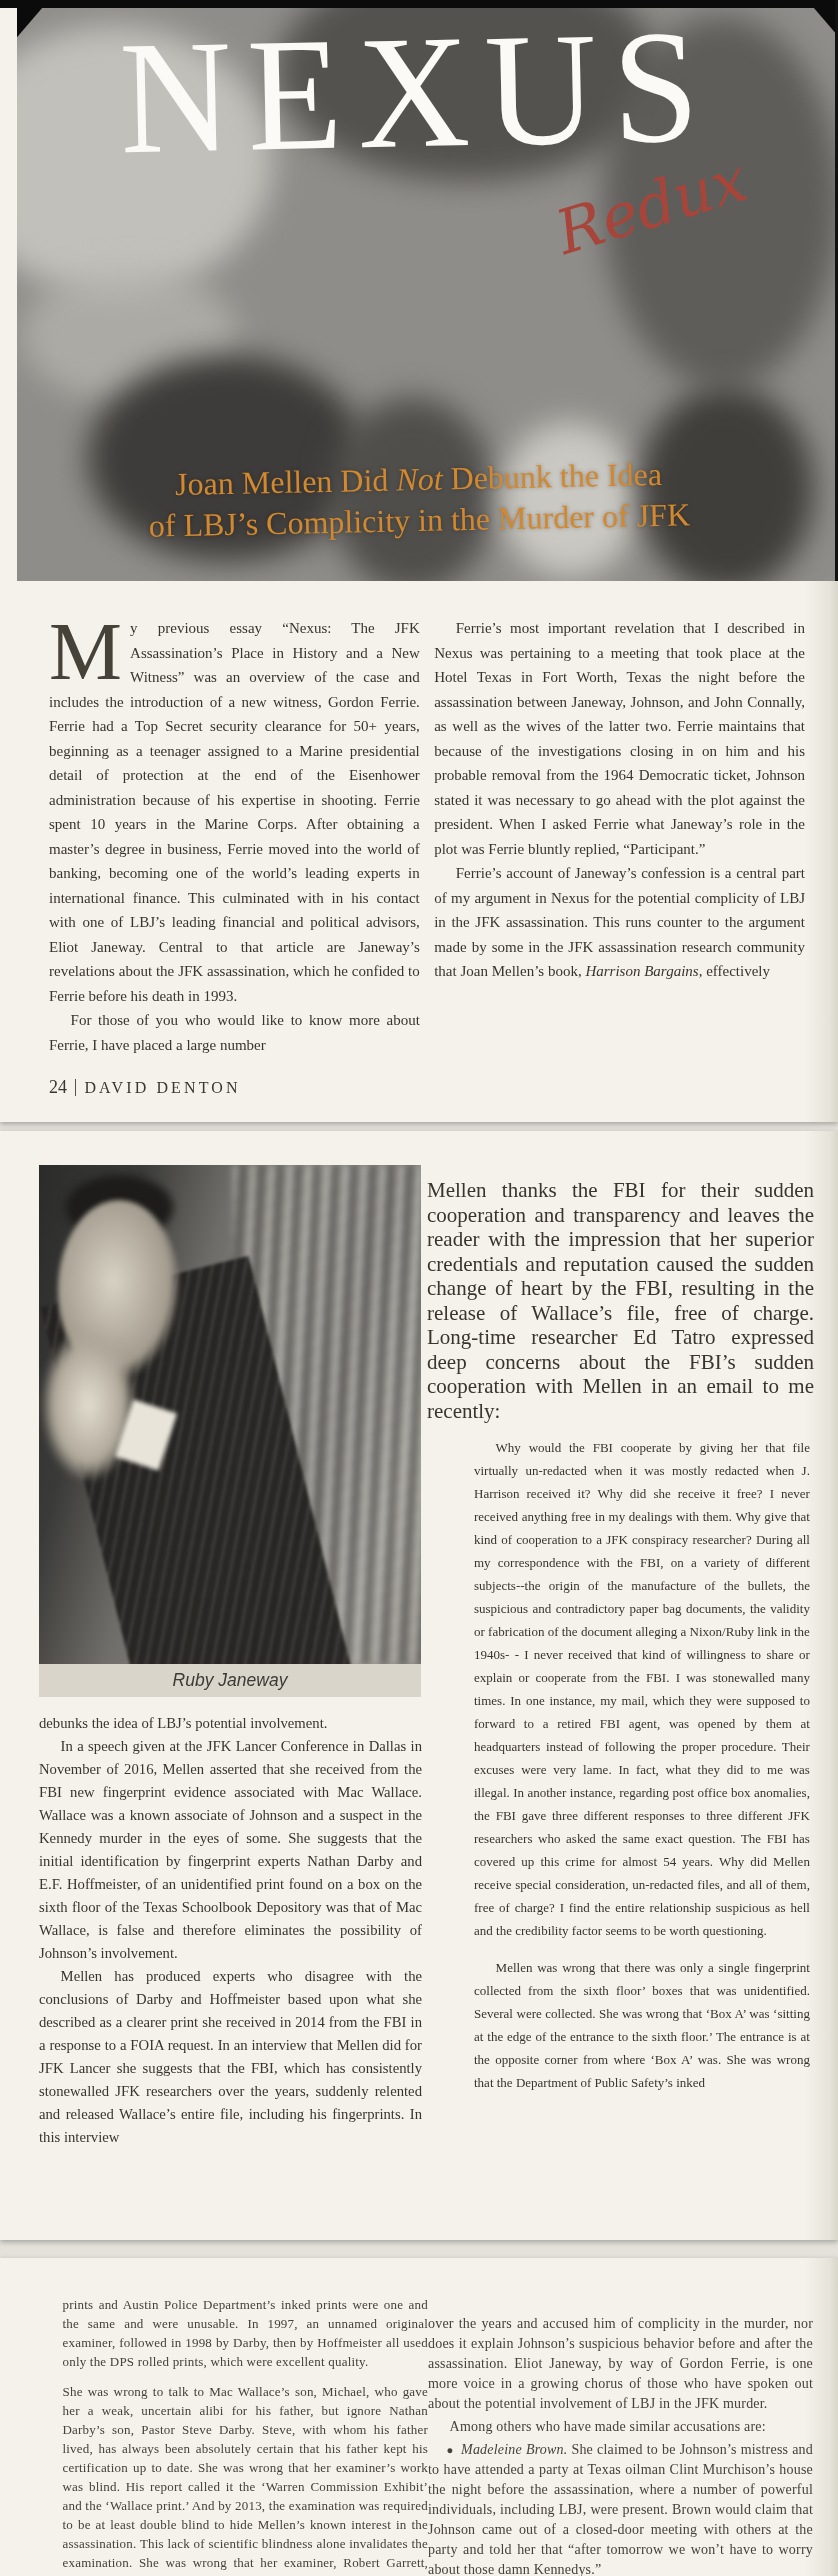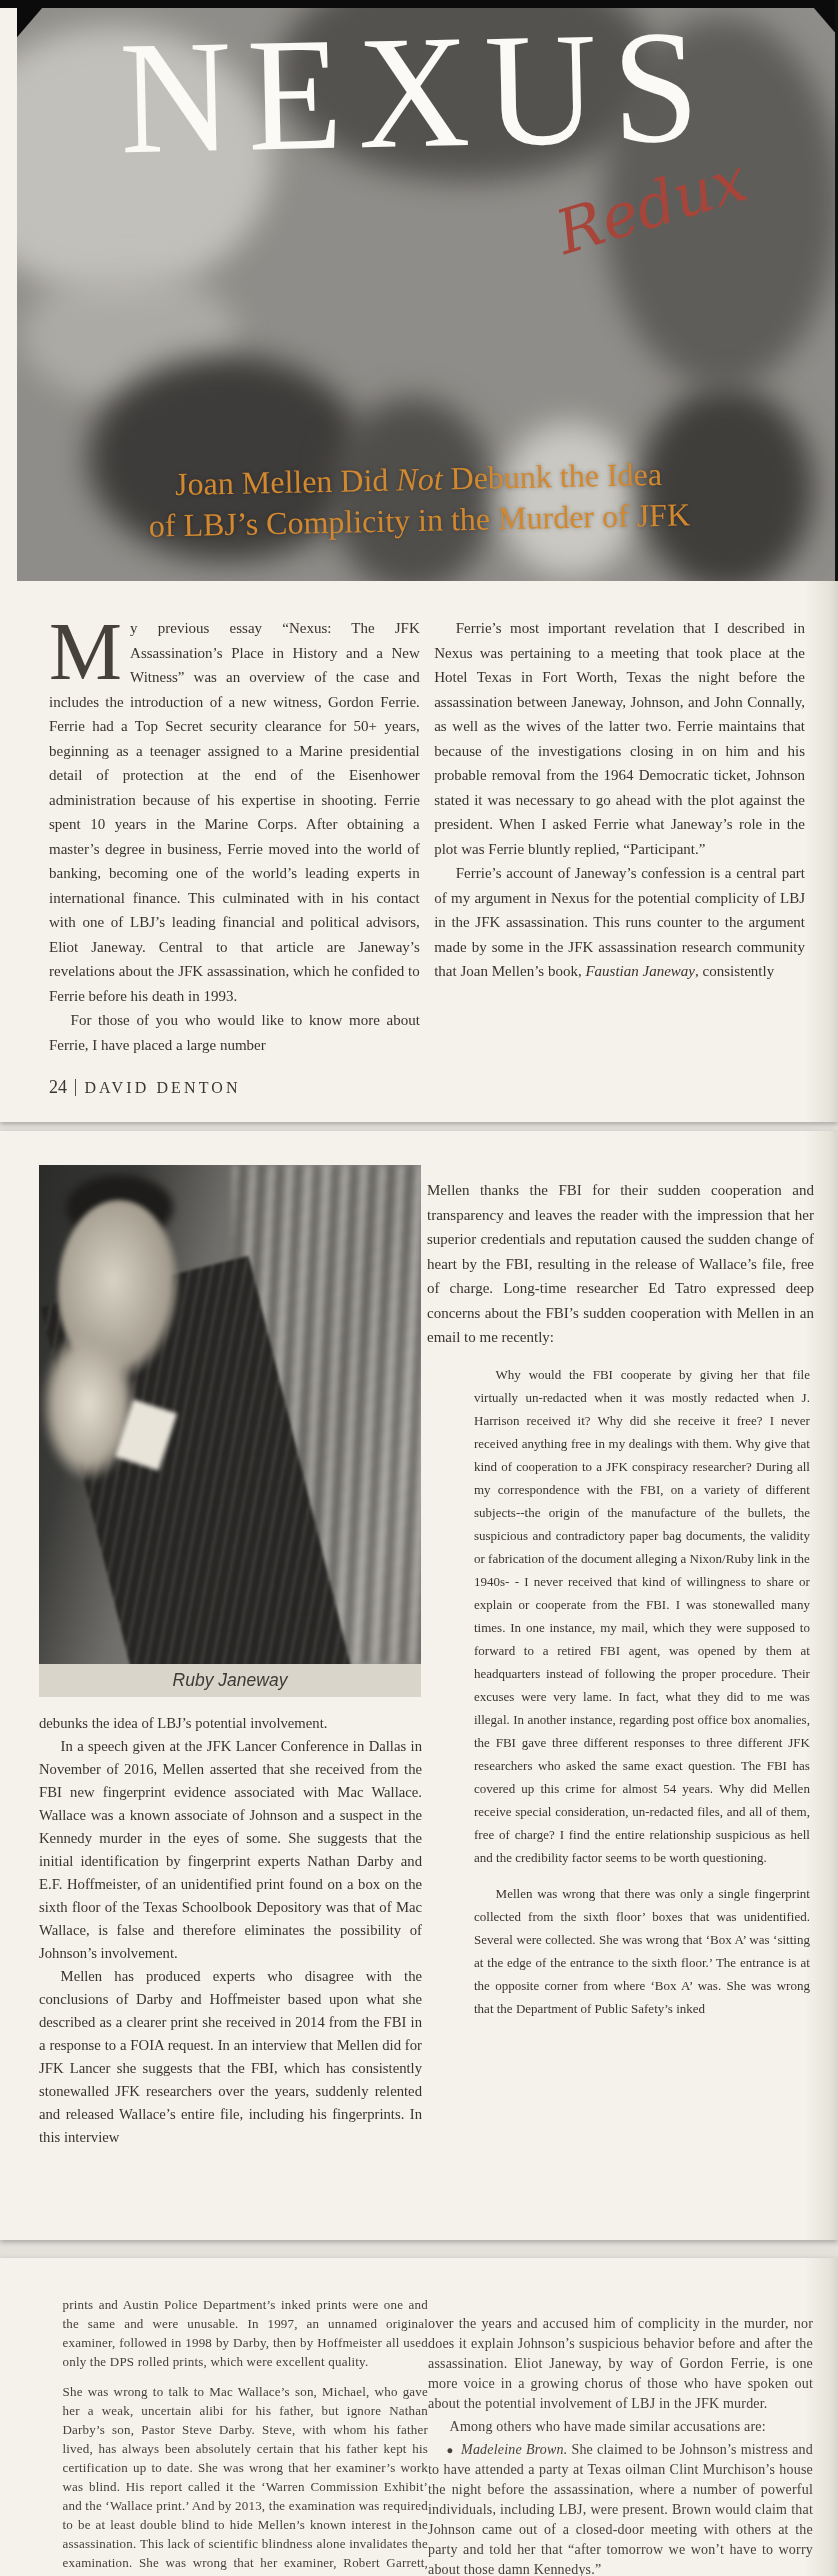--- a/index.html
+++ b/index.html
@@ -66,21 +66,21 @@
         background:radial-gradient(#e3ddd0 0%,#b0a99b 55%,rgba(0,0,0,0) 75%);}
   #collar{left:22%;top:48%;width:12%;height:12%;filter:blur(2.1px);background:#e8e4da;transform:rotate(18deg);}
   #caption-band{position:absolute;left:39px;top:533px;width:382px;height:33px;background:#d9d5cb;
                 display:flex;align-items:center;justify-content:center;}
   #caption-band span{font-family:"Liberation Sans",sans-serif;font-style:italic;font-size:17.5px;color:#3c3a35;}
 
   #p25-left{position:absolute;left:39px;top:581px;width:383px;font-size:14.7px;line-height:23px;
             text-align:justify;color:#39342d;}
   #p25-left p{margin:0;}
   #p25-right{position:absolute;left:427px;top:47px;width:387px;color:#39342d;}
-  #p25-right .para{font-size:15px;line-height:24.5px;text-align:justify;margin:0;}
+  #p25-right .para{font-size:21px;line-height:24.5px;text-align:justify;margin:0;}
   .bquote{font-size:13px;line-height:23px;text-align:justify;margin:13.4px 4.1px 13.4px 47px;}
   #f25{right:32px;top:1078px;font-size:14px;letter-spacing:1.3px;color:#3b362f;}
   #f25 .fnum{font-size:15px;}
 
   
   #p26-left{position:absolute;left:45px;top:37px;width:383px;color:#46413a;}
   #p26-left .qcont{font-size:13px;line-height:19px;text-align:justify;padding-left:17.5px;margin:0 0 11.3px 0;
                    letter-spacing:0.2px;}
   #p26-right{position:absolute;left:428px;top:56px;width:385px;font-size:14px;line-height:20px;
              text-align:justify;color:#46413a;letter-spacing:0.2px;}
@@ -117,21 +117,21 @@
       </div>
     </div>
 
     <div id="p24-body">
       <div class="col24">
         <p><span class="dropcap">M</span><span>y previous essay “Nexus: The JFK Assassination’s Place in History and a New Witness” was an overview of the case and includes the introduction of a new witness, Gordon Ferrie. Ferrie had a Top Secret security clearance for 50+ years, beginning as a teenager assigned to a Marine presidential detail of protection at the end of the Eisenhower administration because of his expertise in shooting. Ferrie spent 10 years in the Marine Corps. After obtaining a master’s degree in business, Ferrie moved into the world of banking, becoming one of the world’s leading experts in international finance. This culminated with in his contact with one of LBJ’s leading financial and political advisors, Eliot Janeway. Central to that article are Janeway’s revelations about the JFK assassination, which he confided to Ferrie before his death in 1993.</span></p>
         <p class="indent">For those of you who would like to know more about Ferrie, I have placed a large number</p>
       </div>
       <div class="col24">
         <p class="indent">Ferrie’s most important revelation that I described in Nexus was pertaining to a meeting that took place at the Hotel Texas in Fort Worth, Texas the night before the assassination between Janeway, Johnson, and John Connally, as well as the wives of the latter two. Ferrie maintains that because of the investigations closing in on him and his probable removal from the 1964 Democratic ticket, Johnson stated it was necessary to go ahead with the plot against the president. When I asked Ferrie what Janeway’s role in the plot was Ferrie bluntly replied, “Participant.”</p>
-        <p class="indent"><span>Ferrie’s account of Janeway’s confession is a central part of my argument in Nexus for the potential complicity of LBJ in the JFK assassination. This runs counter to the argument made by some in the JFK assassination research community that Joan Mellen’s book, </span><i>Faustian Janeway</i><span>, consistently</span></p>
+        <p class="indent"><span>Ferrie’s account of Janeway’s confession is a central part of my argument in Nexus for the potential complicity of LBJ in the JFK assassination. This runs counter to the argument made by some in the JFK assassination research community that Joan Mellen’s book, </span><i>Harrison Bargains</i><span>, effectively</span></p>
       </div>
     </div>
 
     <div class="page-footer" id="f24">
       <span class="fnum">24</span><span class="fbar"></span><span class="fname">DAVID DENTON</span>
     </div>
   </div>
 
   <div class="sheet" id="sheet2">
     <div id="janeway-photo">

